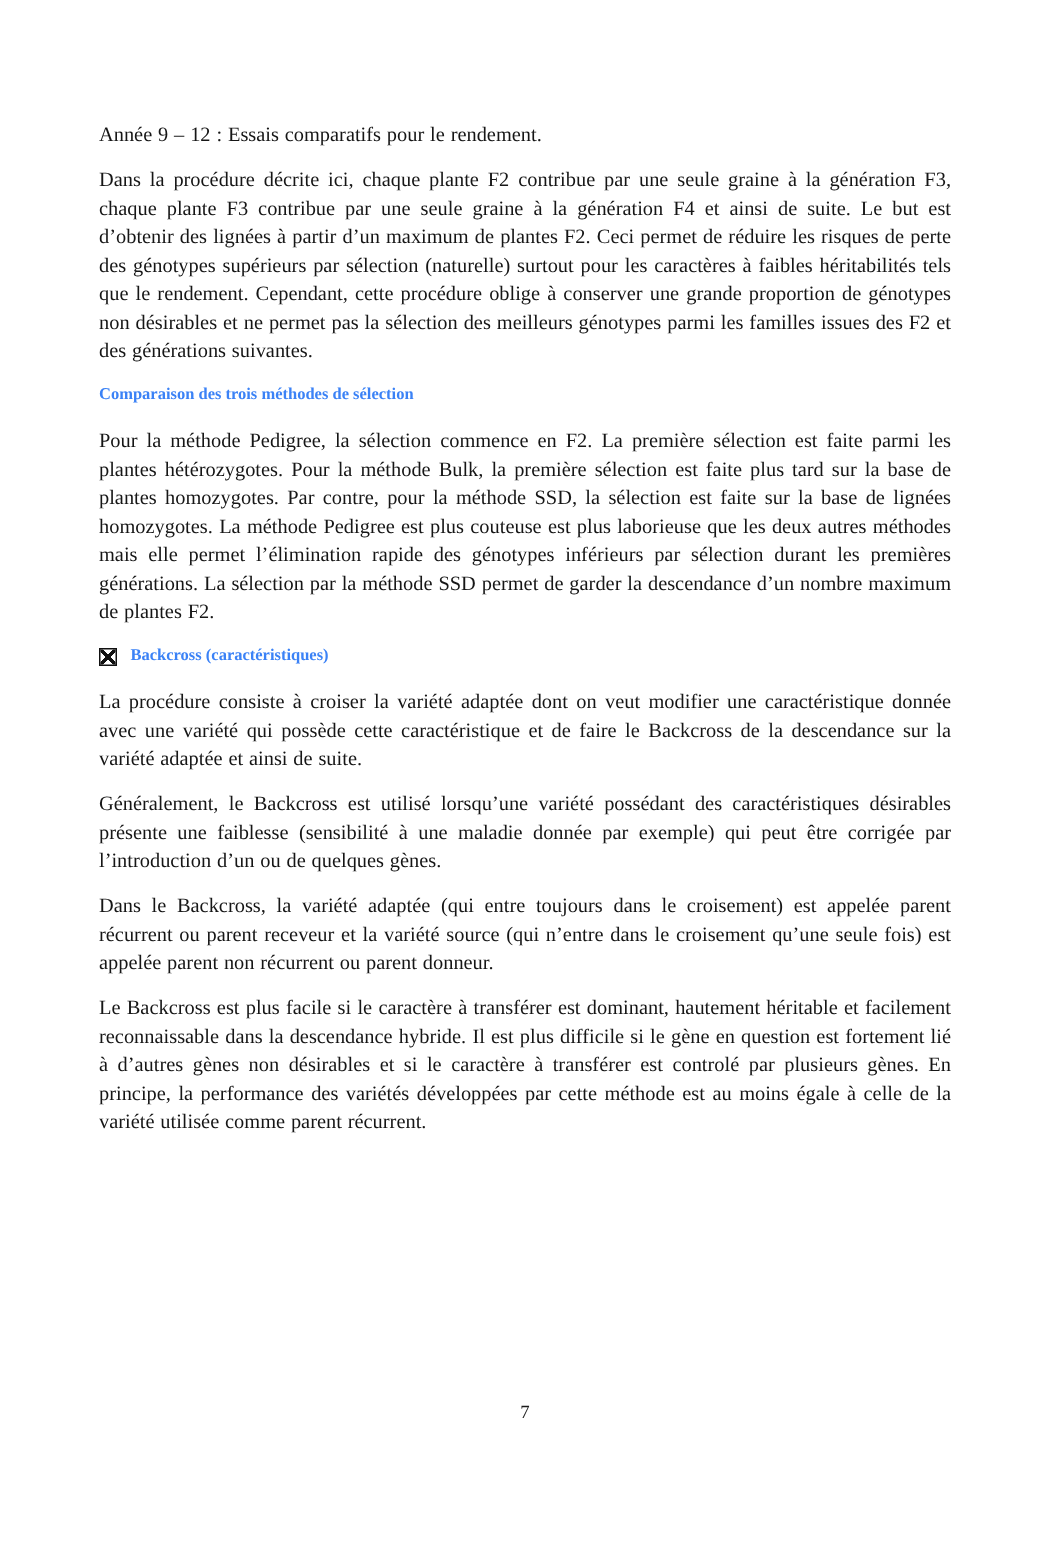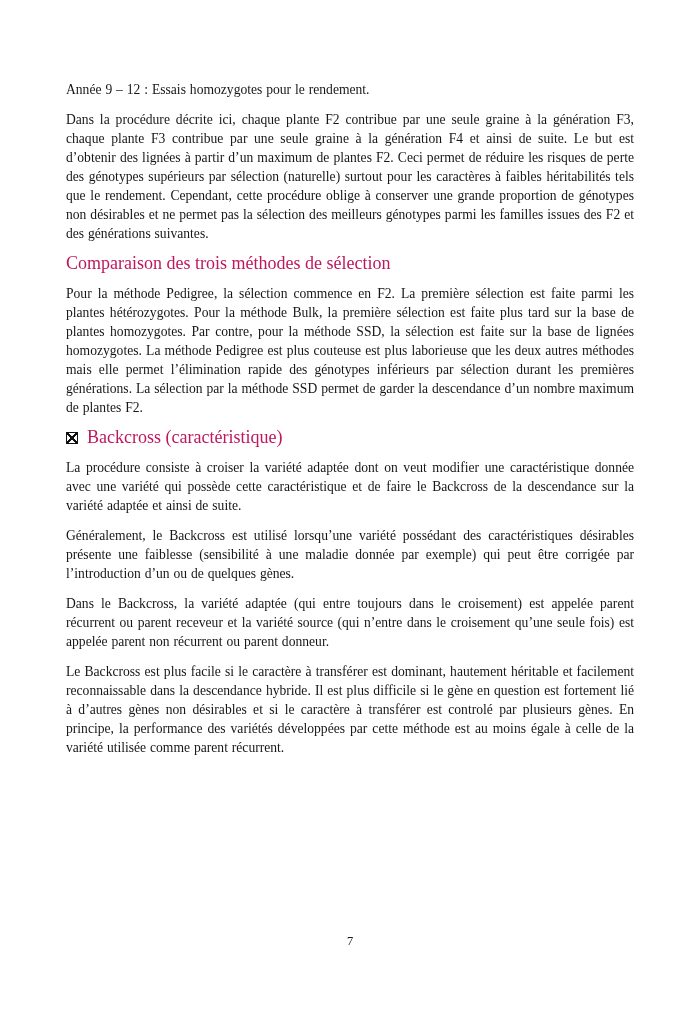--- a/index.html
+++ b/index.html
@@ -30,24 +30,24 @@
     word-spacing: 0.5px;
   }
   .annee-line {
     text-align: left !important;
   }
   .annee-line b {
     font-weight: normal;
   }
   h2 {
     margin: 0 0 11px 0;
-    font-size: 18px;
+    font-size: 11px;
     line-height: 19px;
-    font-weight: normal;
-    color: #be185d;
+    font-weight: bold;
+    color: #3b82f6;
   }
   .heading-bullet {
     display: flex;
     align-items: center;
     gap: 9px;
   }
   .checkbox-x {
     display: inline-block;
     width: 10px;
     height: 10px;
@@ -67,32 +67,32 @@
     color: #1a1a1a;
   }
 </style>
 </head>
 <body>
 
 <div class="page">
   <div class="content">
 
     <p class="annee-line"><b>Année 9 – 12 :</b>
-      <span>Essais homozygotes pour le rendement.</span></p>
+      <span>Essais comparatifs pour le rendement.</span></p>
 
     <p>Dans la procédure décrite ici, chaque plante F2 contribue par une seule graine à la génération F3, chaque plante F3 contribue par une seule graine à la génération F4 et ainsi de suite. Le but est d’obtenir des lignées à partir d’un maximum de plantes F2. Ceci permet de réduire les risques de perte des génotypes supérieurs par sélection (naturelle) surtout pour les caractères à faibles héritabilités tels que le rendement. Cependant, cette procédure oblige à conserver une grande proportion de génotypes non désirables et ne permet pas la sélection des meilleurs génotypes parmi les familles issues des F2 et des générations suivantes.</p>
 
     <h2>Comparaison des trois méthodes de sélection</h2>
 
     <p>Pour la méthode Pedigree, la sélection commence en F2. La première sélection est faite parmi les plantes hétérozygotes. Pour la méthode Bulk, la première sélection est faite plus tard sur la base de plantes homozygotes. Par contre, pour la méthode SSD, la sélection est faite sur la base de lignées homozygotes. La méthode Pedigree est plus couteuse est plus laborieuse que les deux autres méthodes mais elle permet l’élimination rapide des génotypes inférieurs par sélection durant les premières générations. La sélection par la méthode SSD permet de garder la descendance d’un nombre maximum de plantes F2.</p>
 
 
     <h2 class="heading-bullet">
       <span class="checkbox-x"></span>
-      <span>Backcross (caractéristique)</span>
+      <span>Backcross (caractéristiques)</span>
     </h2>
 
     <p>La procédure consiste à croiser la variété adaptée dont on veut modifier une caractéristique donnée avec une variété qui possède cette caractéristique et de faire le Backcross de la descendance sur la variété adaptée et ainsi de suite.</p>
 
     <p>Généralement, le Backcross est utilisé lorsqu’une variété possédant des caractéristiques désirables présente une faiblesse (sensibilité à une maladie donnée par exemple) qui peut être corrigée par l’introduction d’un ou de quelques gènes.</p>
 
     <p>Dans le Backcross, la variété adaptée (qui entre toujours dans le croisement) est appelée parent récurrent ou parent receveur et la variété source (qui n’entre dans le croisement qu’une seule fois) est appelée parent non récurrent ou parent donneur.</p>
 
     <p>Le Backcross est plus facile si le caractère à transférer est dominant, hautement héritable et facilement reconnaissable dans la descendance hybride. Il est plus difficile si le gène en question est fortement lié à d’autres gènes non désirables et si le caractère à transférer est controlé par plusieurs gènes. En principe, la performance des variétés développées par cette méthode est au moins égale à celle de la variété utilisée comme parent récurrent.</p>
 

